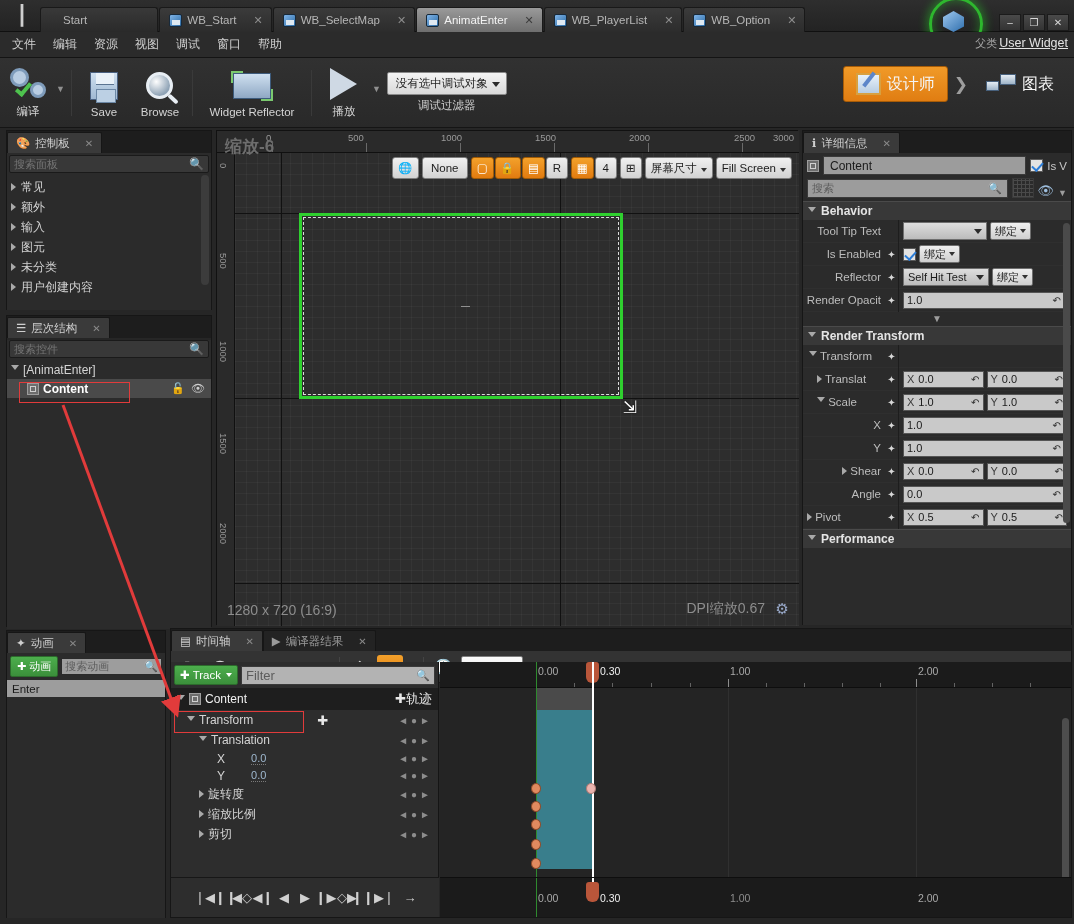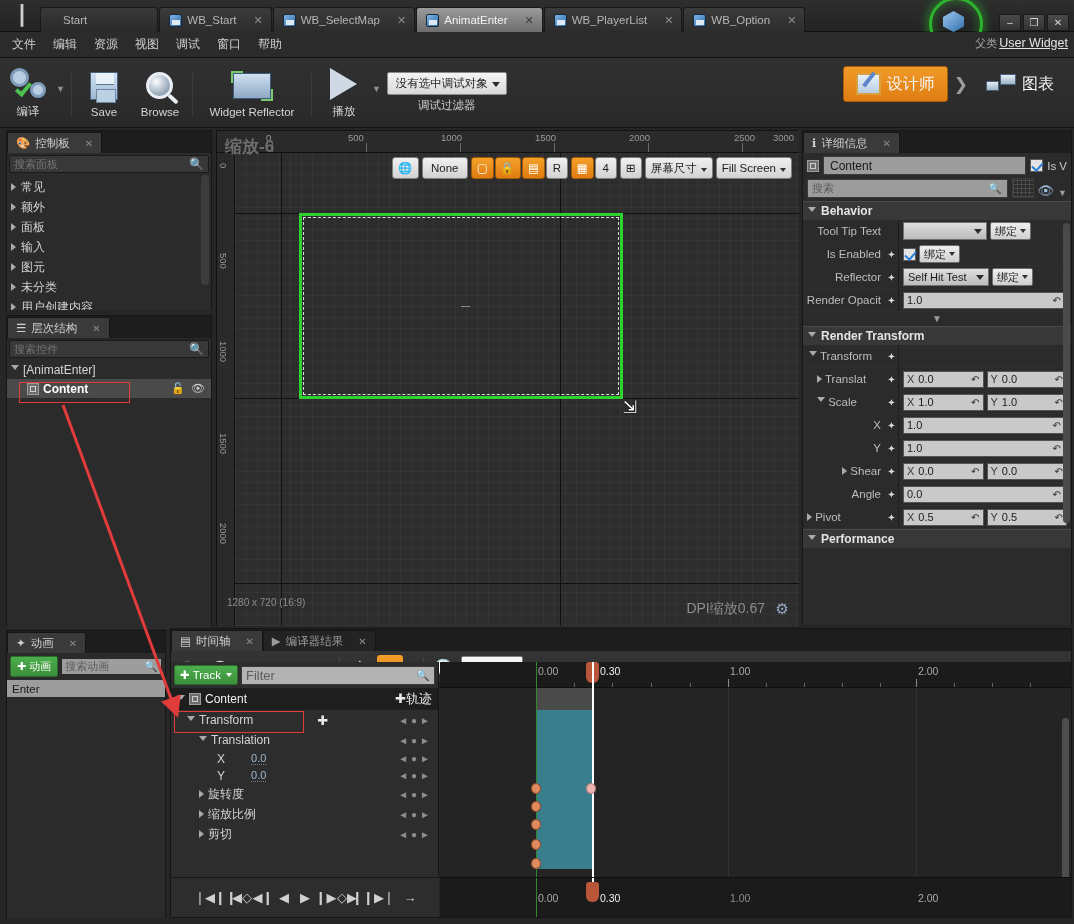--- a/index.html
+++ b/index.html
@@ -199,21 +199,21 @@
   .maj-v { position:absolute; top:0; bottom:0; width:1px; background:#111; }
   .maj-h { position:absolute; left:0; right:0; height:1px; background:#111; }
   .sel-rect {
     position:absolute; left:64px; top:60px; width:324px; height:186px;
     border:3px solid #2fd02f;
   }
   .sel-rect::after{ content:""; position:absolute; inset:1px; border:1px dashed #dcdcdc; }
   .sel-center { position:absolute; left:50%; top:50%; width:9px;height:1px;background:#909090; }
   .resize-cursor { position:absolute; left:388px; top:244px; color:#fff; font-size:17px; transform:rotate(0deg); text-shadow:0 0 2px #000;}
   .zoom-lab { position:absolute; left:8px; top:4px; font-size:17px; color:#6d6d6d; font-weight:bold;}
-  .res-lab { position:absolute; left:10px; bottom:16px; font-size:10px; color:#8d8d8d; }
+  .res-lab { position:absolute; left:10px; bottom:6px; font-size:14px; color:#8d8d8d; }
   .dpi-lab { position:absolute; right:32px; bottom:6px; font-size:14px; color:#8d8d8d; }
   .dpi-gear { position:absolute; right:8px; bottom:6px; color:#98a8c8; font-size:15px; }
 
   .vp-toolbar { position:absolute; right:5px; top:26px; display:flex; align-items:center; gap:3px; }
   .vt-btn {
     height:22px; min-width:22px; border-radius:3px; border:1px solid #7d7d7d;
     background:linear-gradient(#f0f0f0,#d2d2d2); color:#1d1d1d;
     display:flex; align-items:center; justify-content:center; font-size:11.5px; padding:0 5px;
   }
   .vt-btn.on { background:linear-gradient(#f3a12b,#e17b10); border-color:#a05b06; color:#fff; }
@@ -437,24 +437,20 @@
         <div class="treerow">
             <span class="tri"></span>
             <span>常见</span>
           </div>
         <div class="treerow">
             <span class="tri"></span>
             <span>额外</span>
           </div>
         <div class="treerow">
             <span class="tri"></span>
-            <span>面板</span>
-          </div>
-        <div class="treerow">
-            <span class="tri"></span>
             <span>输入</span>
           </div>
         <div class="treerow">
             <span class="tri"></span>
             <span>图元</span>
           </div>
         <div class="treerow">
             <span class="tri"></span>
             <span>未分类</span>
           </div>

